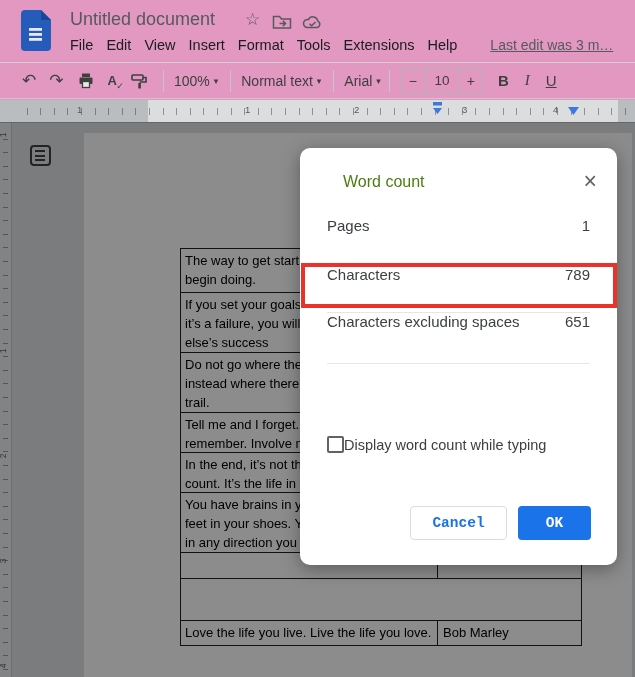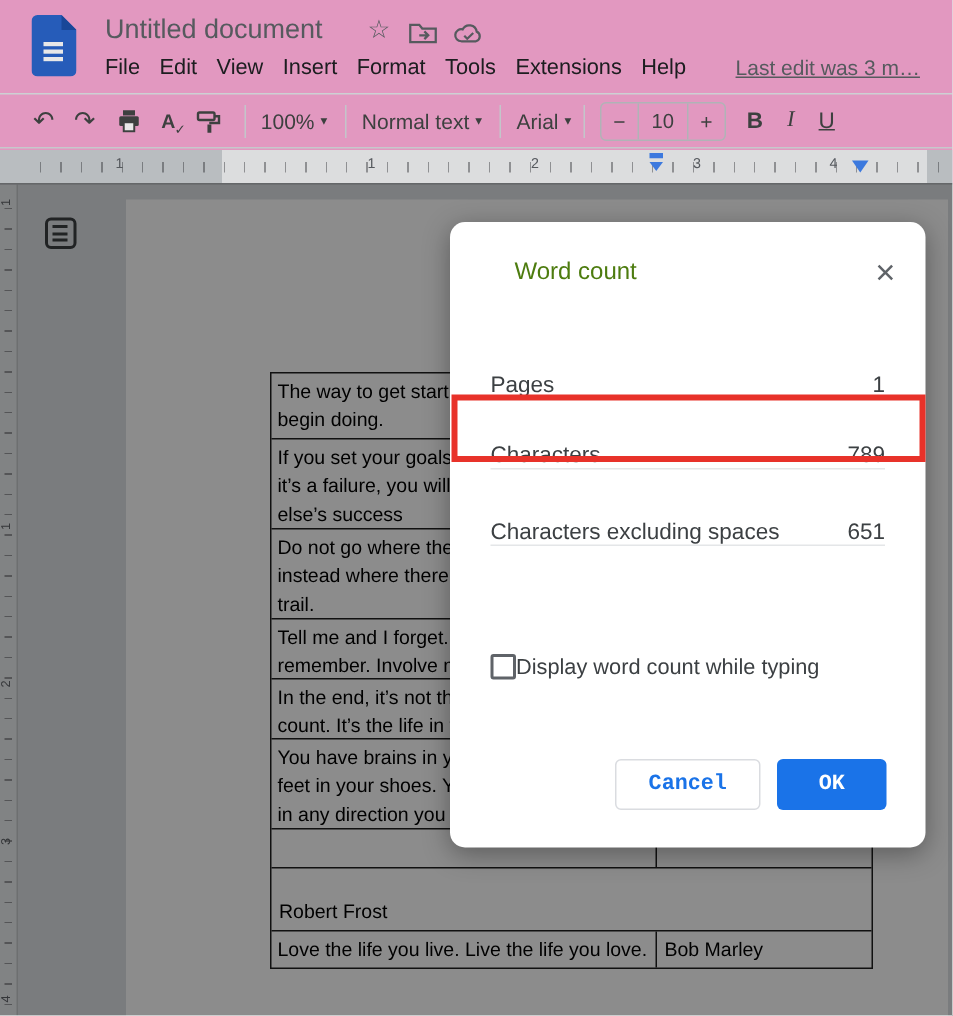--- a/index.html
+++ b/index.html
@@ -67,21 +67,21 @@
   .qcell .ln{white-space:nowrap;}
   .acell{flex:1;display:flex;align-items:flex-end;padding:2px 4px 3px 5px;box-sizing:border-box;
          overflow:hidden;white-space:nowrap;}
   
   .dialog{position:absolute;left:300px;top:148px;width:317px;height:417px;background:#fff;
           border-radius:10px;box-shadow:0 4px 18px rgba(0,0,0,0.35);z-index:20;}
   .dlg-title{position:absolute;left:27px;top:25px;font-size:16px;color:#4d7c0f;margin-left:16px;}
   .dlg-close{position:absolute;right:20px;top:22px;font-size:23px;color:#5f6368;line-height:1;
              cursor:pointer;}
   .stats{position:absolute;left:27px;right:27px;top:69px;font-size:15px;color:#3c4043;}
-  .stat{display:flex;justify-content:space-between;align-items:flex-end;box-sizing:border-box;
+  .stat{display:flex;justify-content:space-between;align-items:flex-start;box-sizing:border-box;
         border-bottom:1px solid #e4e6e8;}
   .checkrow{position:absolute;left:27px;top:288px;display:flex;align-items:center;}
   .cb{width:17px;height:17px;border:2px solid #5f6368;border-radius:2px;box-sizing:border-box;
       background:#fff;}
   .cb-label{font-size:14.5px;color:#3c4043;}
   .btnrow{position:absolute;right:26px;top:358px;display:flex;gap:11px;}
   .btn{height:34px;border-radius:4px;font-size:14.5px;font-weight:bold;
        font-family:Liberation Mono, monospace;display:flex;align-items:center;
        justify-content:center;cursor:pointer;box-sizing:border-box;}
   .btn.cancel{width:97px;background:#fff;border:1px solid #dadce0;color:#1a73e8;}
@@ -247,21 +247,20 @@
             <div class="ln">feet in your shoes. Y</div>
             <div class="ln">in any direction you</div>
           </div>
           <div class="acell"></div>
         </div>
         <div class="trow" style="height:26px">
           <div class="qcell"></div>
           <div class="acell"></div>
         </div>
         <div class="trow" style="height:42px">
-          <div class="acell">Robert Frost</div>
         </div>
         <div class="trow" style="height:24px">
           <div class="qcell">
             <div class="ln">Love the life you live. Live the life you love.</div>
           </div>
           <div class="acell">Bob Marley</div>
         </div>
       </div>
     </div>
     <div class="doc-scrim"></div>

